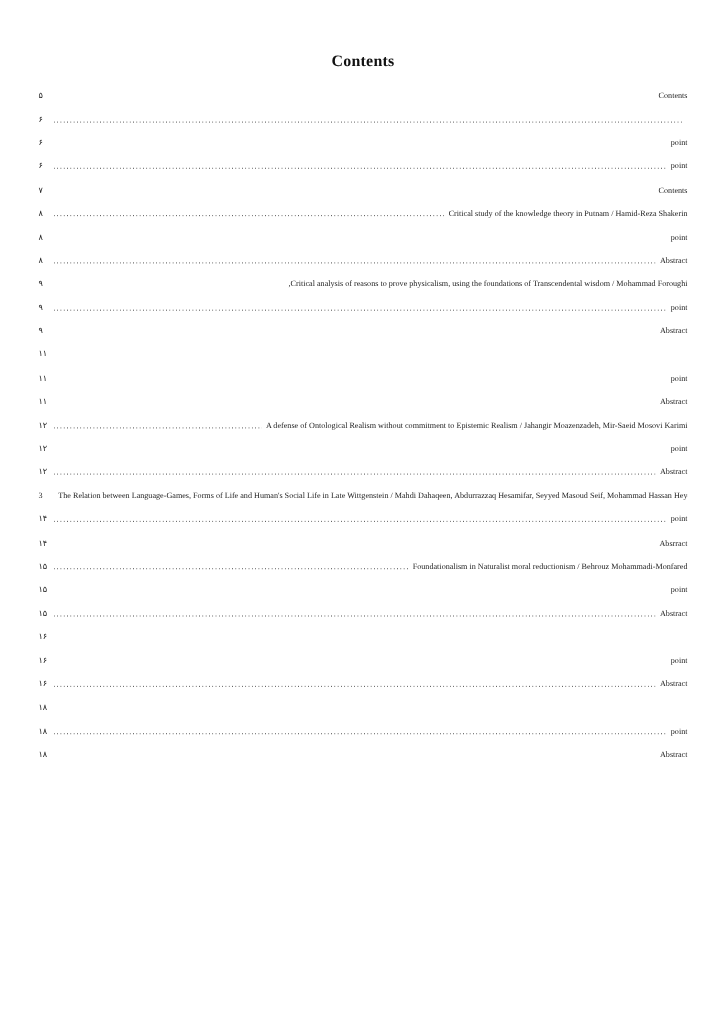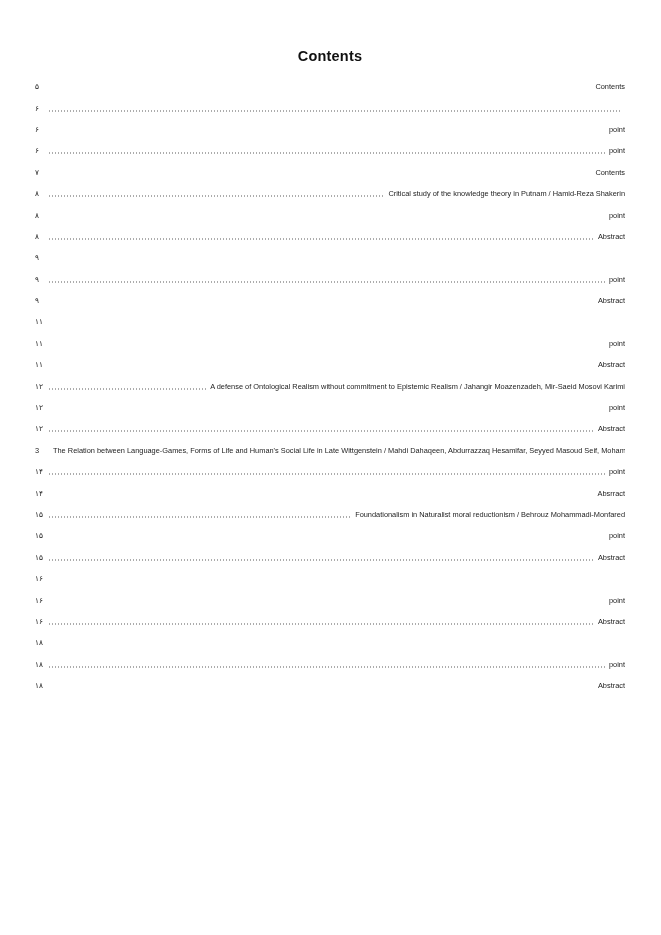--- a/index.html
+++ b/index.html
@@ -1,21 +1,21 @@
 <!DOCTYPE html>
 <html><head>
 <meta charset="utf-8">
 <style>
   html,body{margin:0;padding:0;background:#e8e8e8;}
   .page{
     position:relative;
     width:661px;height:935px;
     background:#ffffff;
     margin:0 auto;
-    font-family:Liberation Sans, sans-serif;
+    font-family:Liberation Serif, serif;
     color:#1c1c1c;
     box-sizing:border-box;
     padding:48px 36px 0 35px;
     overflow:hidden;
   }
   .doc-title{
     text-align:center;
     font-size:14.5px;
     font-weight:700;
     letter-spacing:.2px;
@@ -107,20 +107,21 @@
 
   <div class="toc-row">
     <span class="pg">۸</span>
     <span class="leader"></span>
     <span class="txt">Abstract</span>
   </div>
 
   <div class="toc-row">
     <span class="pg">۹</span>
     <span class="leader no-dots"></span>
+    <span class="txt">,Critical analysis of reasons to prove physicalism, using the foundations of Transcendental wisdom / Mohammad Foroughi</span>
   </div>
 
   <div class="toc-row">
     <span class="pg">۹</span>
     <span class="leader"></span>
     <span class="txt">point</span>
   </div>
 
   <div class="toc-row">
     <span class="pg">۹</span>

